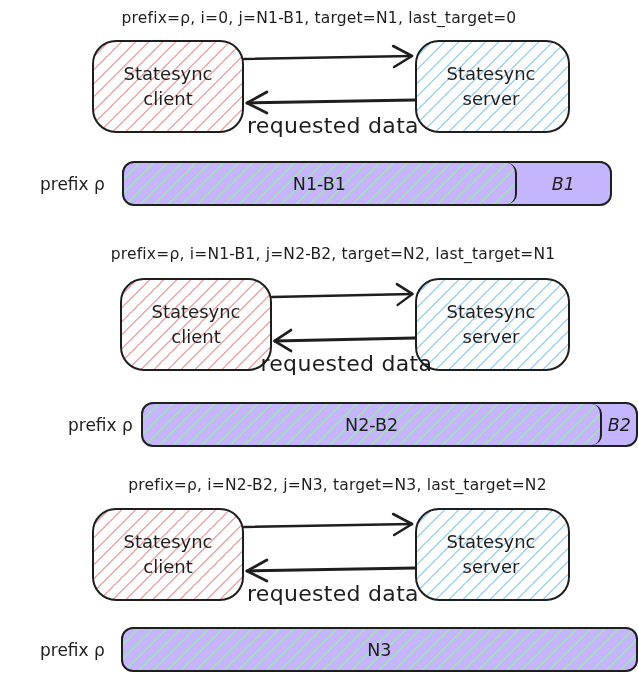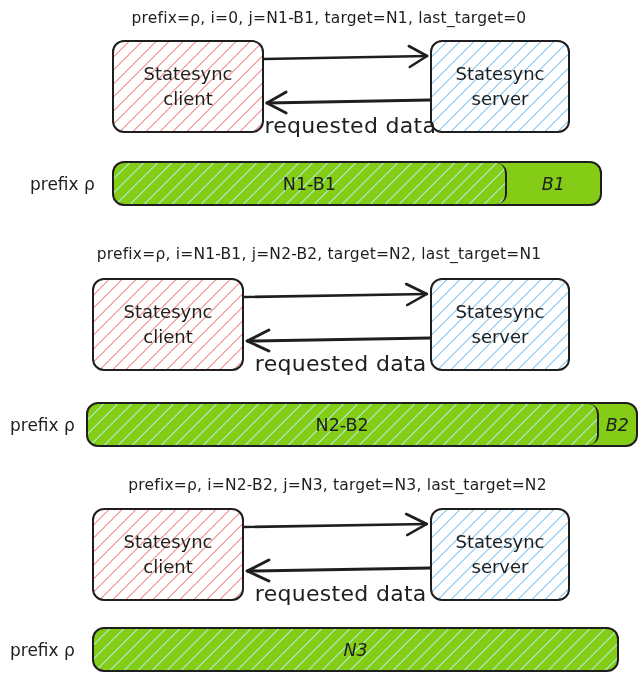--- a/index.html
+++ b/index.html
@@ -27,35 +27,35 @@
 
   .boxes-row {
     display: flex;
     margin-left: 92px;
     margin-right: 68px;
     height: 93px;
   }
 
   .node {
     border: 2.6px solid #1e1e1e;
-    border-radius: 12px;
+    border-radius: 24px;
     display: flex;
     align-items: center;
     text-align: center;
     font-size: 18px;
     line-height: 1.35;
     padding: 0 18px;
   }
   .node.client {
     width: 152px;
     background-image: repeating-linear-gradient(135deg,
       #f5a9a9 0, #f5a9a9 1.4px, transparent 1.4px, transparent 9.5px);
   }
   .node.server {
-    width: 140px;
+    width: 155px;
     background-image: repeating-linear-gradient(135deg,
       #a3d5f7 0, #a3d5f7 1.4px, transparent 1.4px, transparent 9.5px);
   }
   .node span { display: block; width: 112px; }
 
   .channel { flex: 1; position: relative; }
   .channel svg {
     position: absolute;
     inset: 0;
     width: 100%;
@@ -79,47 +79,48 @@
   }
   .s1 .bar-row { margin-top: 28px; }
   .s2 .bar-row { margin-top: 31px; }
   .s3 .bar-row { margin-top: 26px; }
 
   .bar-label {
     width: 74px;
     margin-right: 8px;
     font-size: 17px;
     white-space: nowrap;
+    margin-left: 30px;
   }
   .bar {
     height: 45px;
     border: 2.6px solid #1e1e1e;
     border-radius: 12px;
     display: flex;
     overflow: hidden;
-    background: #84cc16;
+    background: #c4b5fd;
   }
   .seg {
     display: flex;
     align-items: center;
     justify-content: center;
     font-size: 17.5px;
     height: 100%;
   }
   .seg.filled {
     background-image: repeating-linear-gradient(135deg,
       #9fe7ae 0, #9fe7ae 1.4px, transparent 1.4px, transparent 10px);
     border-right: 2.6px solid #1e1e1e;
     border-radius: 0 10px 10px 0;
   }
   .seg.filled.full { border-right: none; border-radius: 0; }
   .seg.empty { flex: 1; font-style: italic; }
 
-  .stage.s1 { margin-bottom: 38px; padding-left: 20px; }
-  .stage.s2 { margin-bottom: 28px; }
+  .stage.s1 { margin-bottom: 38px; }
+  .stage.s2 { margin-bottom: 28px; padding-left: 28px; }
 
   svg line, svg polyline {
     stroke: #1e1e1e;
     fill: none;
     stroke-linecap: round;
     stroke-linejoin: round;
   }
 </style>
 </head>
 <body>
@@ -216,21 +217,21 @@
           </g>
         </svg>
         <div class="arrow-label">requested data</div>
       </div>
       <div class="node server">
         <span>Statesync server</span>
       </div>
     </div>
     <div class="bar-row">
       <div class="bar-label">prefix ρ</div>
-      <div class="bar" style="width: 527px; font-style: italic;">
+      <div class="bar" style="width: 527px;">
         <div class="seg filled full" style="width: 100%;">
           <span>N3</span>
         </div>
       </div>
     </div>
   </section>
 
 </div>
 
 </body></html>

